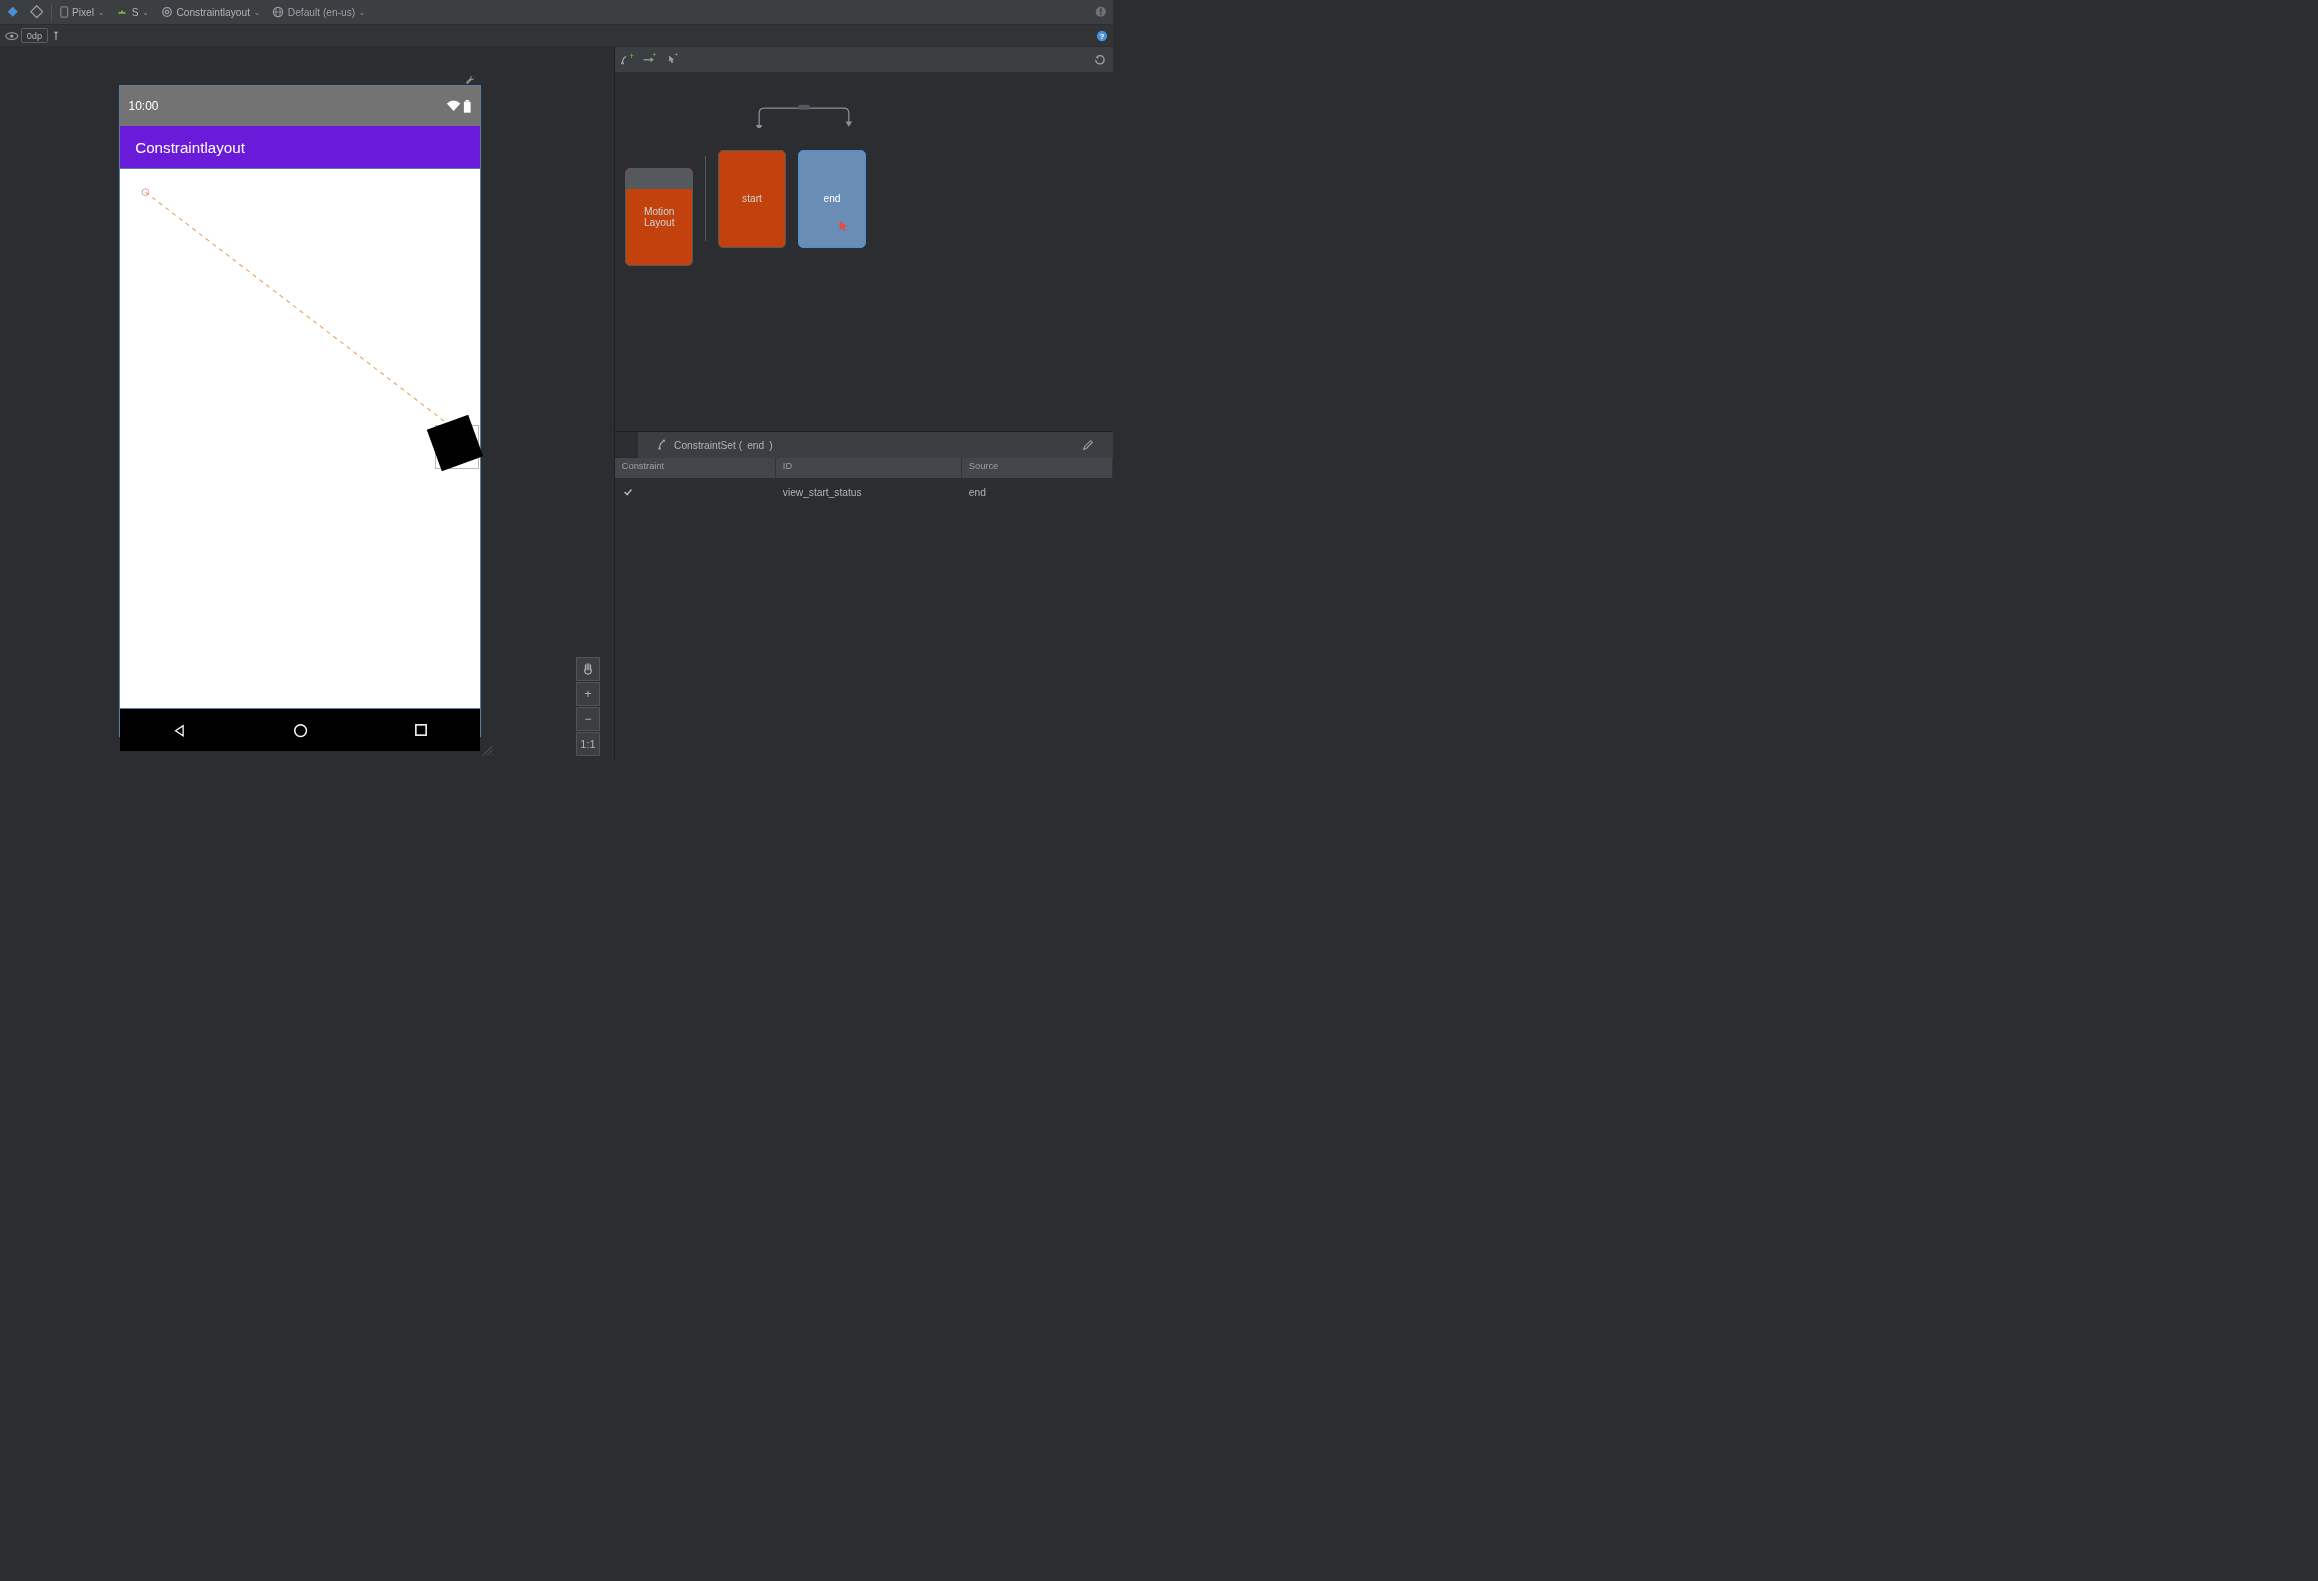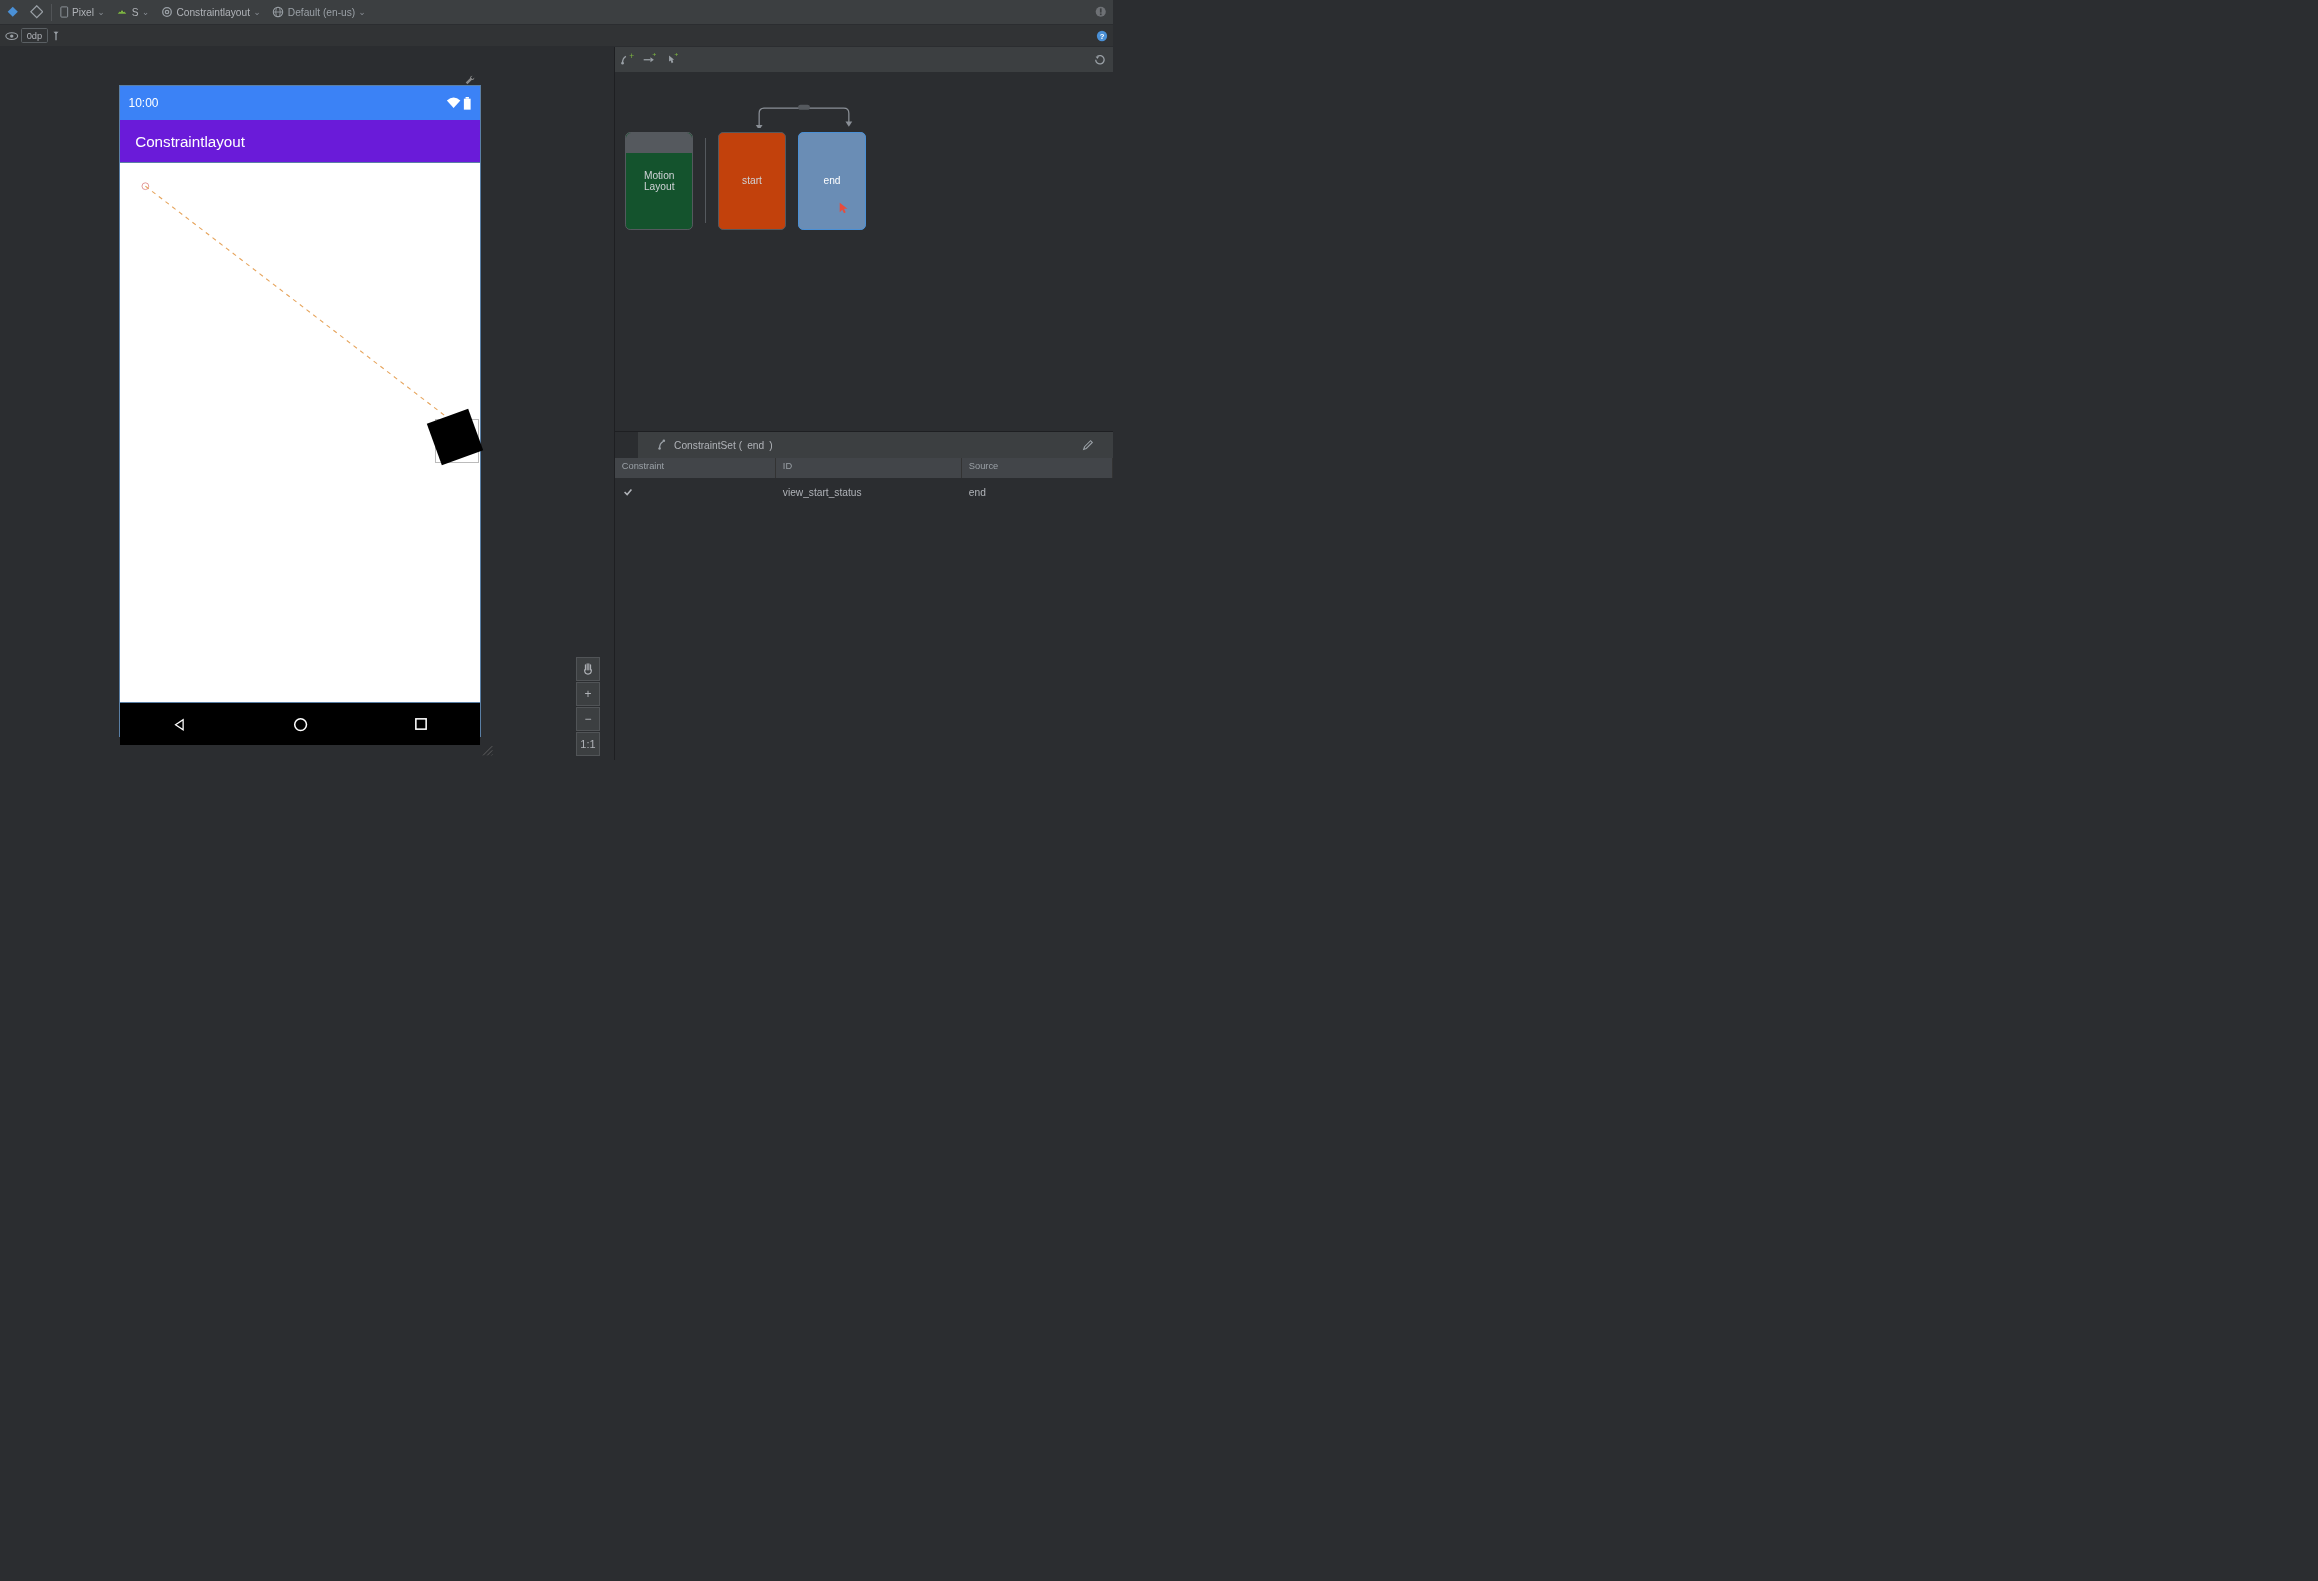--- a/index.html
+++ b/index.html
@@ -86,21 +86,21 @@
     position:absolute; left: 464px; top: 27px;
     color:#888; font-size:12px;
   }
   .phone {
     width: 362px; height: 652px;
     background:#fff;
     border:0.8px solid #5a7fa5;
     position:relative;
   }
   .status-bar {
-    height:34px; background:#3b82f6;
+    height:40px; background:#737373;
     color:#fff; display:flex; align-items:center;
     padding: 0 8.5px; font-size:12px; font-weight:500;
   }
   .status-bar .sicons { margin-left:auto; display:flex; gap:1.7px; align-items:center; }
   .app-bar {
     height:42px; background:#6a1bd9;
     color:#fff; display:flex; align-items:center;
     padding: 0 15.2px; font-size:15.2px; font-weight:500;
   }
   .canvas {
@@ -177,21 +177,22 @@
     width:68px; height:98px;
     background:#c2410c;
     border:0.8px solid #55595e;
     border-radius:5.1px;
     display:flex; align-items:center; justify-content:center;
     color:#d0d3d7; font-size:10.2px; text-align:center;
     flex-direction:column;
     position:relative;
   }
   .state-card.motionlayout {
-    background:#14532d;
+    background:#c2410c;
+    margin-top:36px;
   }
   .state-card.motionlayout .ml-top {
     position:absolute; top:0; left:0; right:0;
     height:20.3px; background:#55595e;
     border-radius:5.1px 5.1px 0 0;
   }
   .state-card.selected {
     background:#6a8db5;
     border:1.7px solid #4a90d6;
     color:#fff;

